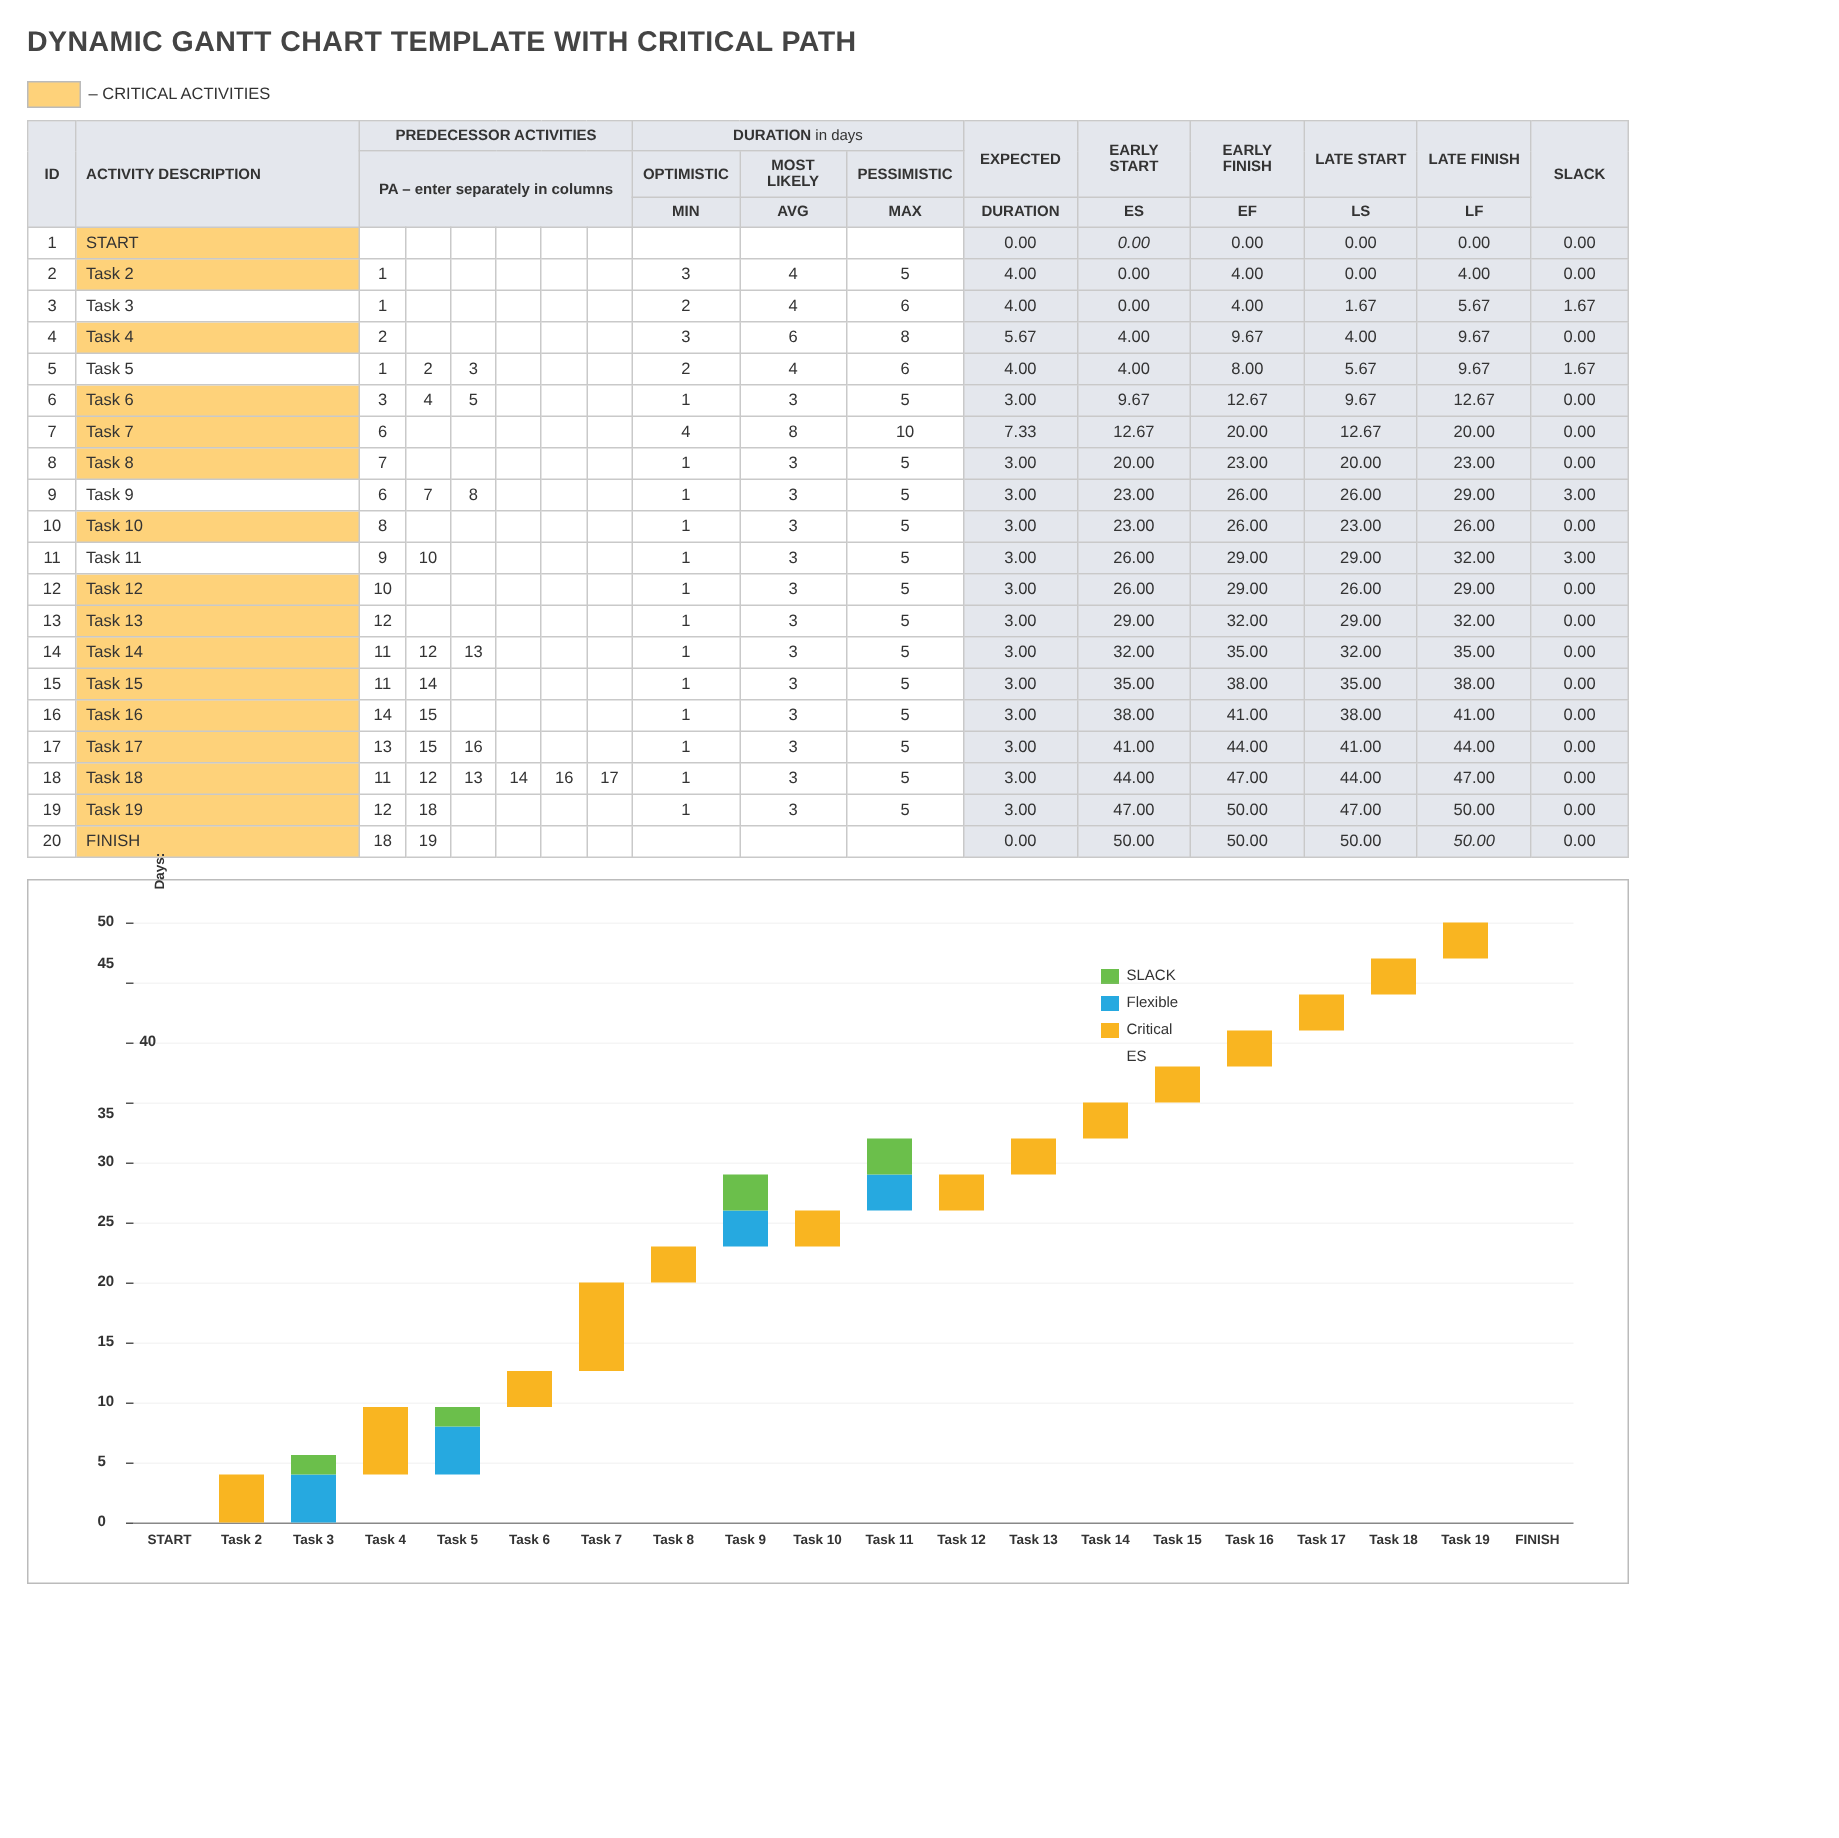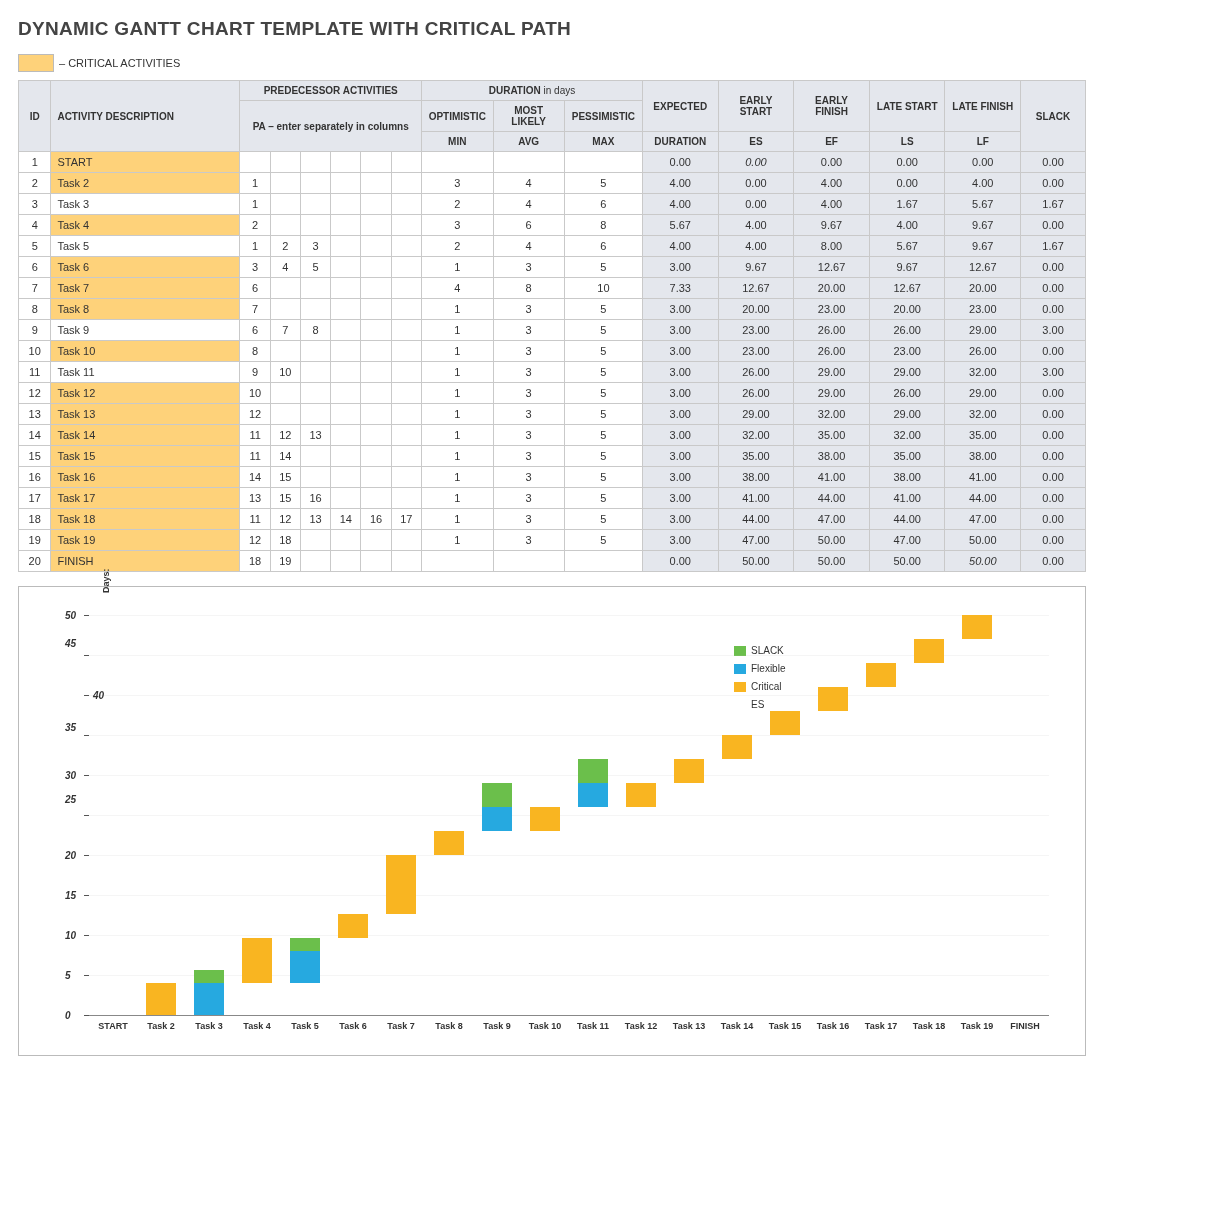--- a/index.html
+++ b/index.html
@@ -111,21 +111,20 @@
     position:absolute; left:0; width:100%;
     border-top:1px solid #bbb;
     opacity:0.15;
   }
   .plot .grid-line.axis { opacity:1; border-top:1px solid #888;}
   .plot .ylab {
     position:absolute;
     left:-24px;
     font-size:10px; font-weight:700;
     transform: translateY(-50%);
-    font-style: italic;
   }
   .plot .ytick {
     position:absolute; left:-5px;
     width:5px; border-top:1px solid #555;
   }
   .plot .stack {
     position:absolute;
     bottom:0;
     width:30px;
   }
@@ -613,27 +612,27 @@
       <div class="ytick" style="top: 320px;"></div>
       <div class="ylab" style="top: 320px;">10</div>
       <div class="grid-line" style="top: 280px;"></div>
       <div class="ytick" style="top: 280px;"></div>
       <div class="ylab" style="top: 280px;">15</div>
       <div class="grid-line" style="top: 240px;"></div>
       <div class="ytick" style="top: 240px;"></div>
       <div class="ylab" style="top: 240px;">20</div>
       <div class="grid-line" style="top: 200px;"></div>
       <div class="ytick" style="top: 200px;"></div>
-      <div class="ylab" style="top: 184px;">25</div>
+      <div class="ylab" style="top: 200px;">25</div>
       <div class="grid-line" style="top: 160px;"></div>
       <div class="ytick" style="top: 160px;"></div>
       <div class="ylab" style="top: 160px;">30</div>
       <div class="grid-line" style="top: 120px;"></div>
       <div class="ytick" style="top: 120px;"></div>
-      <div class="ylab" style="top: 112px;">35</div>
+      <div class="ylab" style="top: 128px;">35</div>
       <div class="grid-line" style="top: 80px;"></div>
       <div class="ytick" style="top: 80px;"></div>
       <div class="ylab" style="top: 80px; margin-left: 28px;">40</div>
       <div class="grid-line" style="top: 40px;"></div>
       <div class="ytick" style="top: 40px;"></div>
       <div class="ylab" style="top: 28px;">45</div>
       <div class="grid-line" style="top: 0px;"></div>
       <div class="ytick" style="top: 0px;"></div>
       <div class="ylab" style="top: 0px;">50</div>
       <div class="stack" style="left: 9px; height: 400px;"></div>

